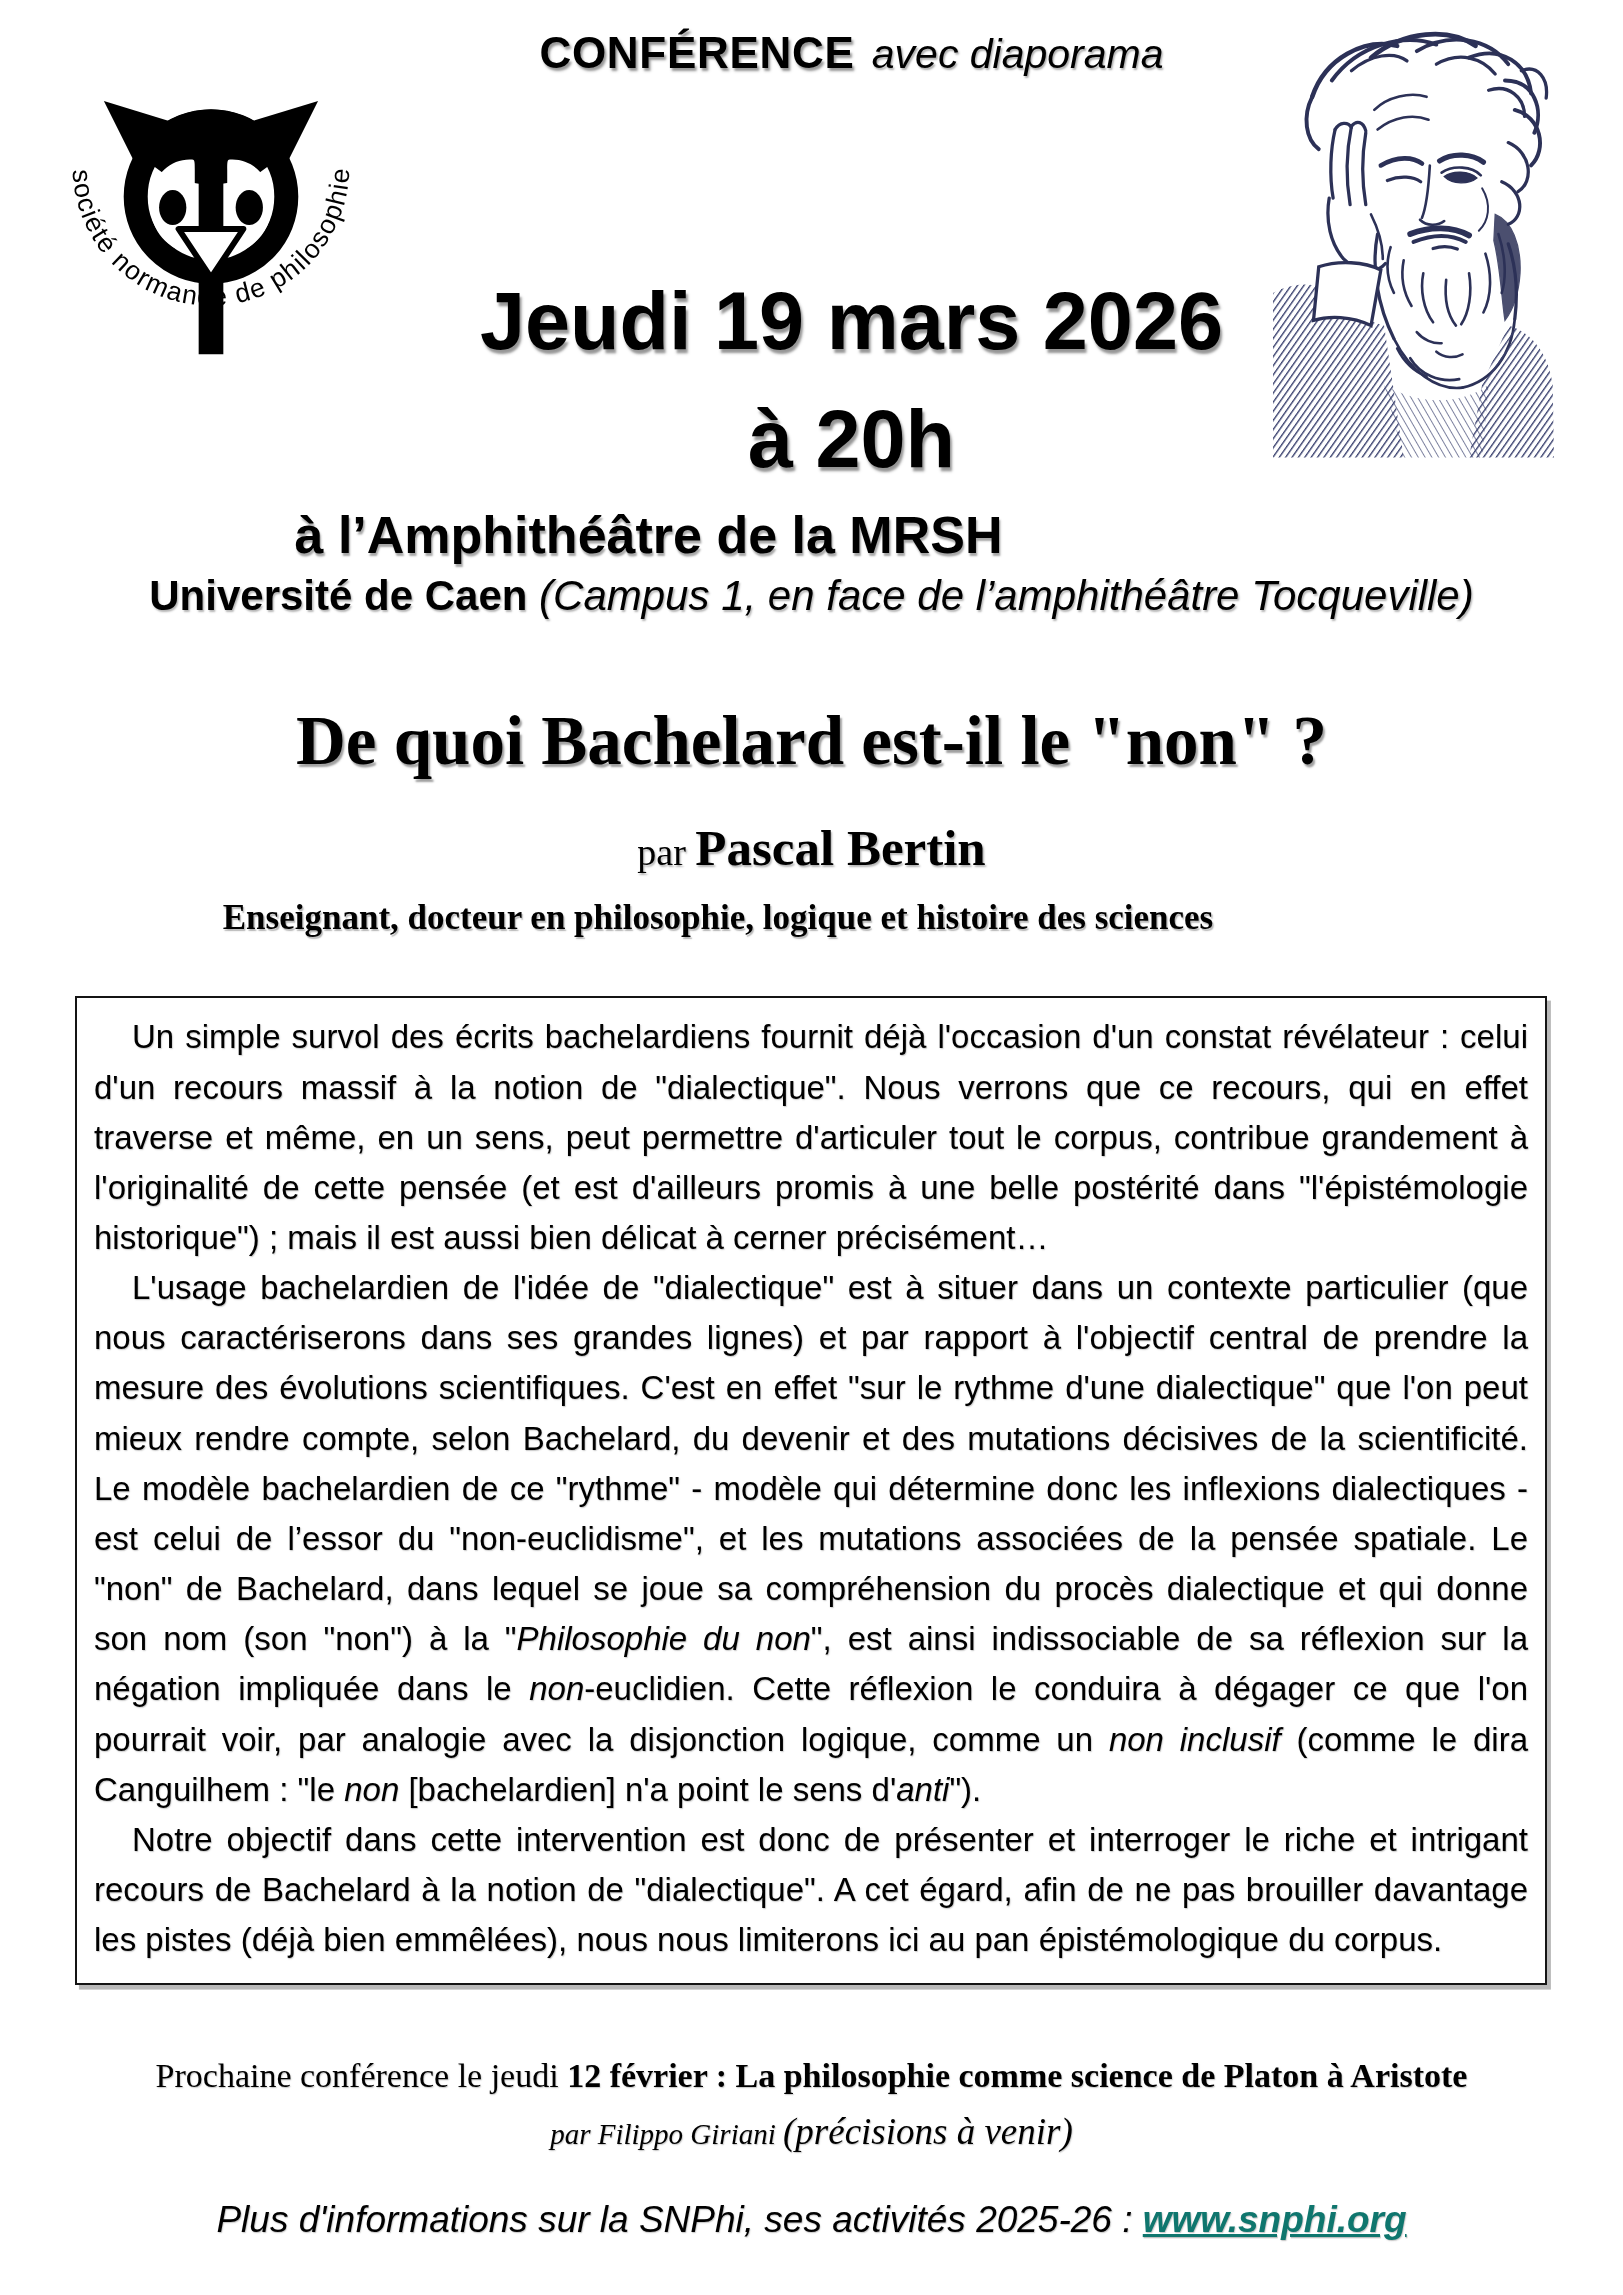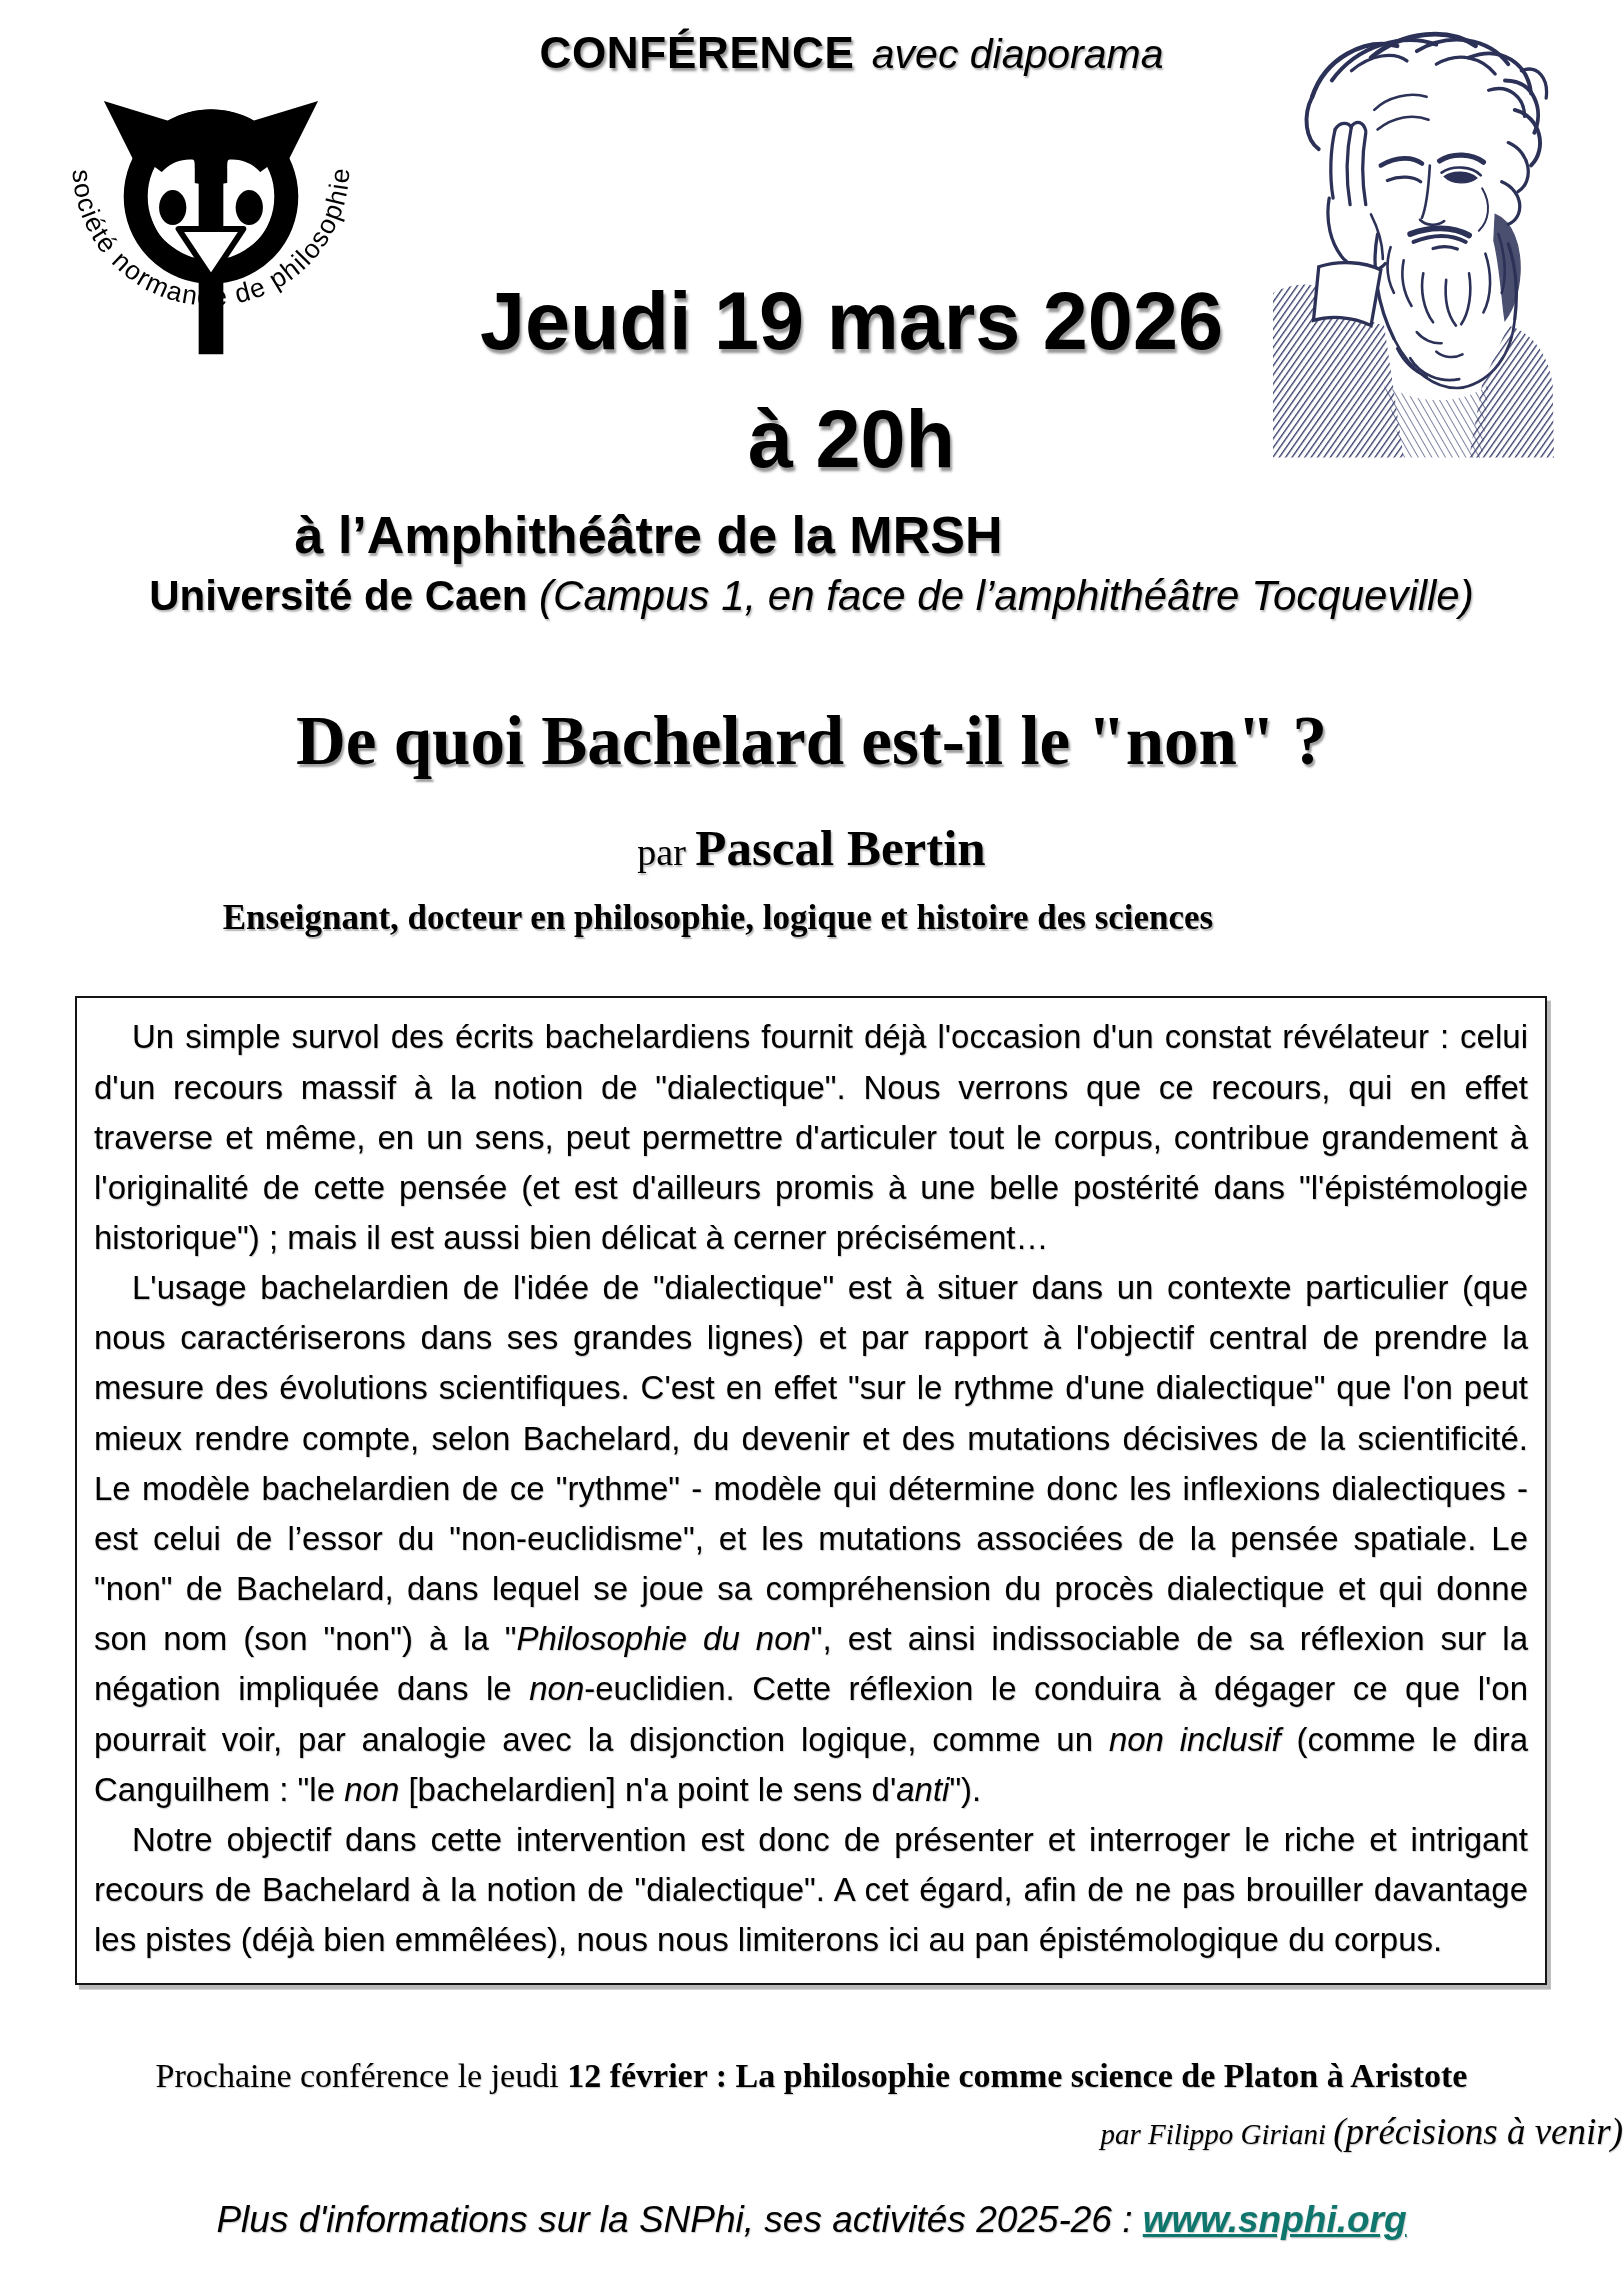--- a/index.html
+++ b/index.html
@@ -52,21 +52,21 @@
     text-shadow:0.7px 1.3px 1.3px rgba(110,110,110,.4);
   }
   .abstract-box p { text-indent:38px; }
   .abstract-box i { font-style:italic; }
 
   
   .next-line { top:2057px; left:0; width:1623px; text-align:center;
     font-family:"Liberation Serif", serif; font-size:34px;
     text-shadow:0.7px 1.3px 1.3px rgba(100,100,100,.4); }
   .next-strong { font-weight:bold; }
-  .giriani-line { top:2110px; left:0; width:1623px; text-align:right;
+  .giriani-line { top:2110px; left:0; width:1623px; text-align:center;
     font-family:"Liberation Serif", serif; font-style:italic;
     text-shadow:0.7px 1.3px 1.3px rgba(100,100,100,.4); }
   .giriani-by { font-size:29px; }
   .giriani-note { font-size:37px; }
   .info-line { top:2199px; left:0; width:1623px; text-align:center;
     font-style:italic; font-size:37px; text-shadow:0.7px 1.3px 1.3px rgba(100,100,100,.4); }
   .info-link { color:#0f766e; font-weight:bold; font-style:italic;
     text-decoration:underline; cursor:pointer; }
 
   

